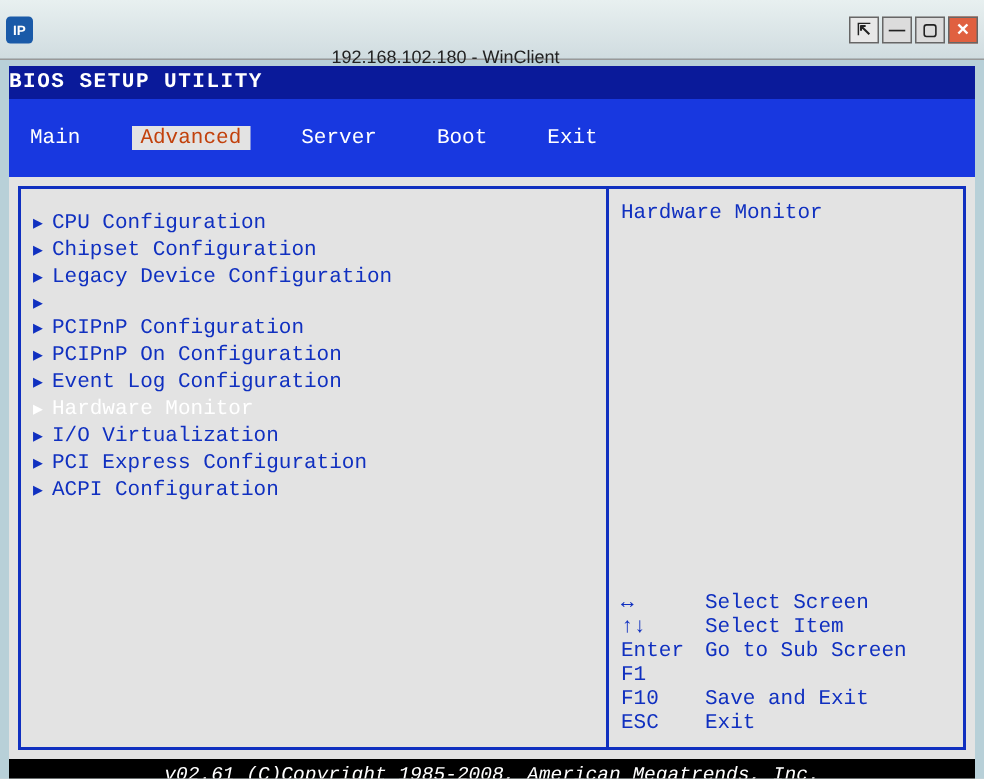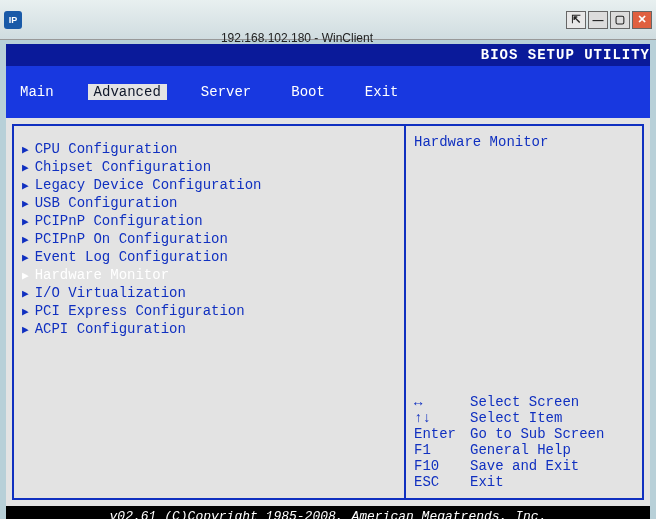--- a/index.html
+++ b/index.html
@@ -51,39 +51,39 @@
 }
 .bios-frame {
   height: 100%;
   background: #e3e3e3;
   display: flex;
   flex-direction: column;
 }
 .bios-header {
   background: #0a1a9a;
   color: #fff;
-  text-align: right;
+  text-align: left;
   font-weight: bold;
   padding: 3px 0;
   letter-spacing: 1px;
 }
 .bios-menubar {
   background: #1838e0;
   color: #fff;
   display: flex;
   padding: 18px 8px;
   gap: 28px;
 }
 .menu-tab {
   padding: 0 6px;
   cursor: pointer;
 }
 .menu-tab.active {
   background: #e3e3e3;
-  color: #0f172a;
+  color: #c2410c;
 }
 .bios-body {
   flex: 1;
   display: flex;
   padding: 6px;
   gap: 0;
 }
 .panel {
   border: 2px solid #1030c0;
   background: #e3e3e3;
@@ -165,21 +165,20 @@
         <div class="list-item">
           <span class="arrow">▶</span>
           <span>Chipset Configuration</span>
         </div>
         <div class="list-item">
           <span class="arrow">▶</span>
           <span>Legacy Device Configuration</span>
         </div>
         <div class="list-item">
           <span class="arrow">▶</span>
-          <span>USB Configuration</span>
         </div>
         <div class="list-item">
           <span class="arrow">▶</span>
           <span>PCIPnP Configuration</span>
         </div>
         <div class="list-item">
           <span class="arrow">▶</span>
           <span>PCIPnP On Configuration</span>
         </div>
         <div class="list-item">
@@ -217,21 +216,20 @@
           <div class="row">
             <span class="k">↑↓</span>
             <span>Select Item</span>
           </div>
           <div class="row">
             <span class="k">Enter</span>
             <span>Go to Sub Screen</span>
           </div>
           <div class="row">
             <span class="k">F1</span>
-            <span>General Help</span>
           </div>
           <div class="row">
             <span class="k">F10</span>
             <span>Save and Exit</span>
           </div>
           <div class="row">
             <span class="k">ESC</span>
             <span>Exit</span>
           </div>
         </div>

